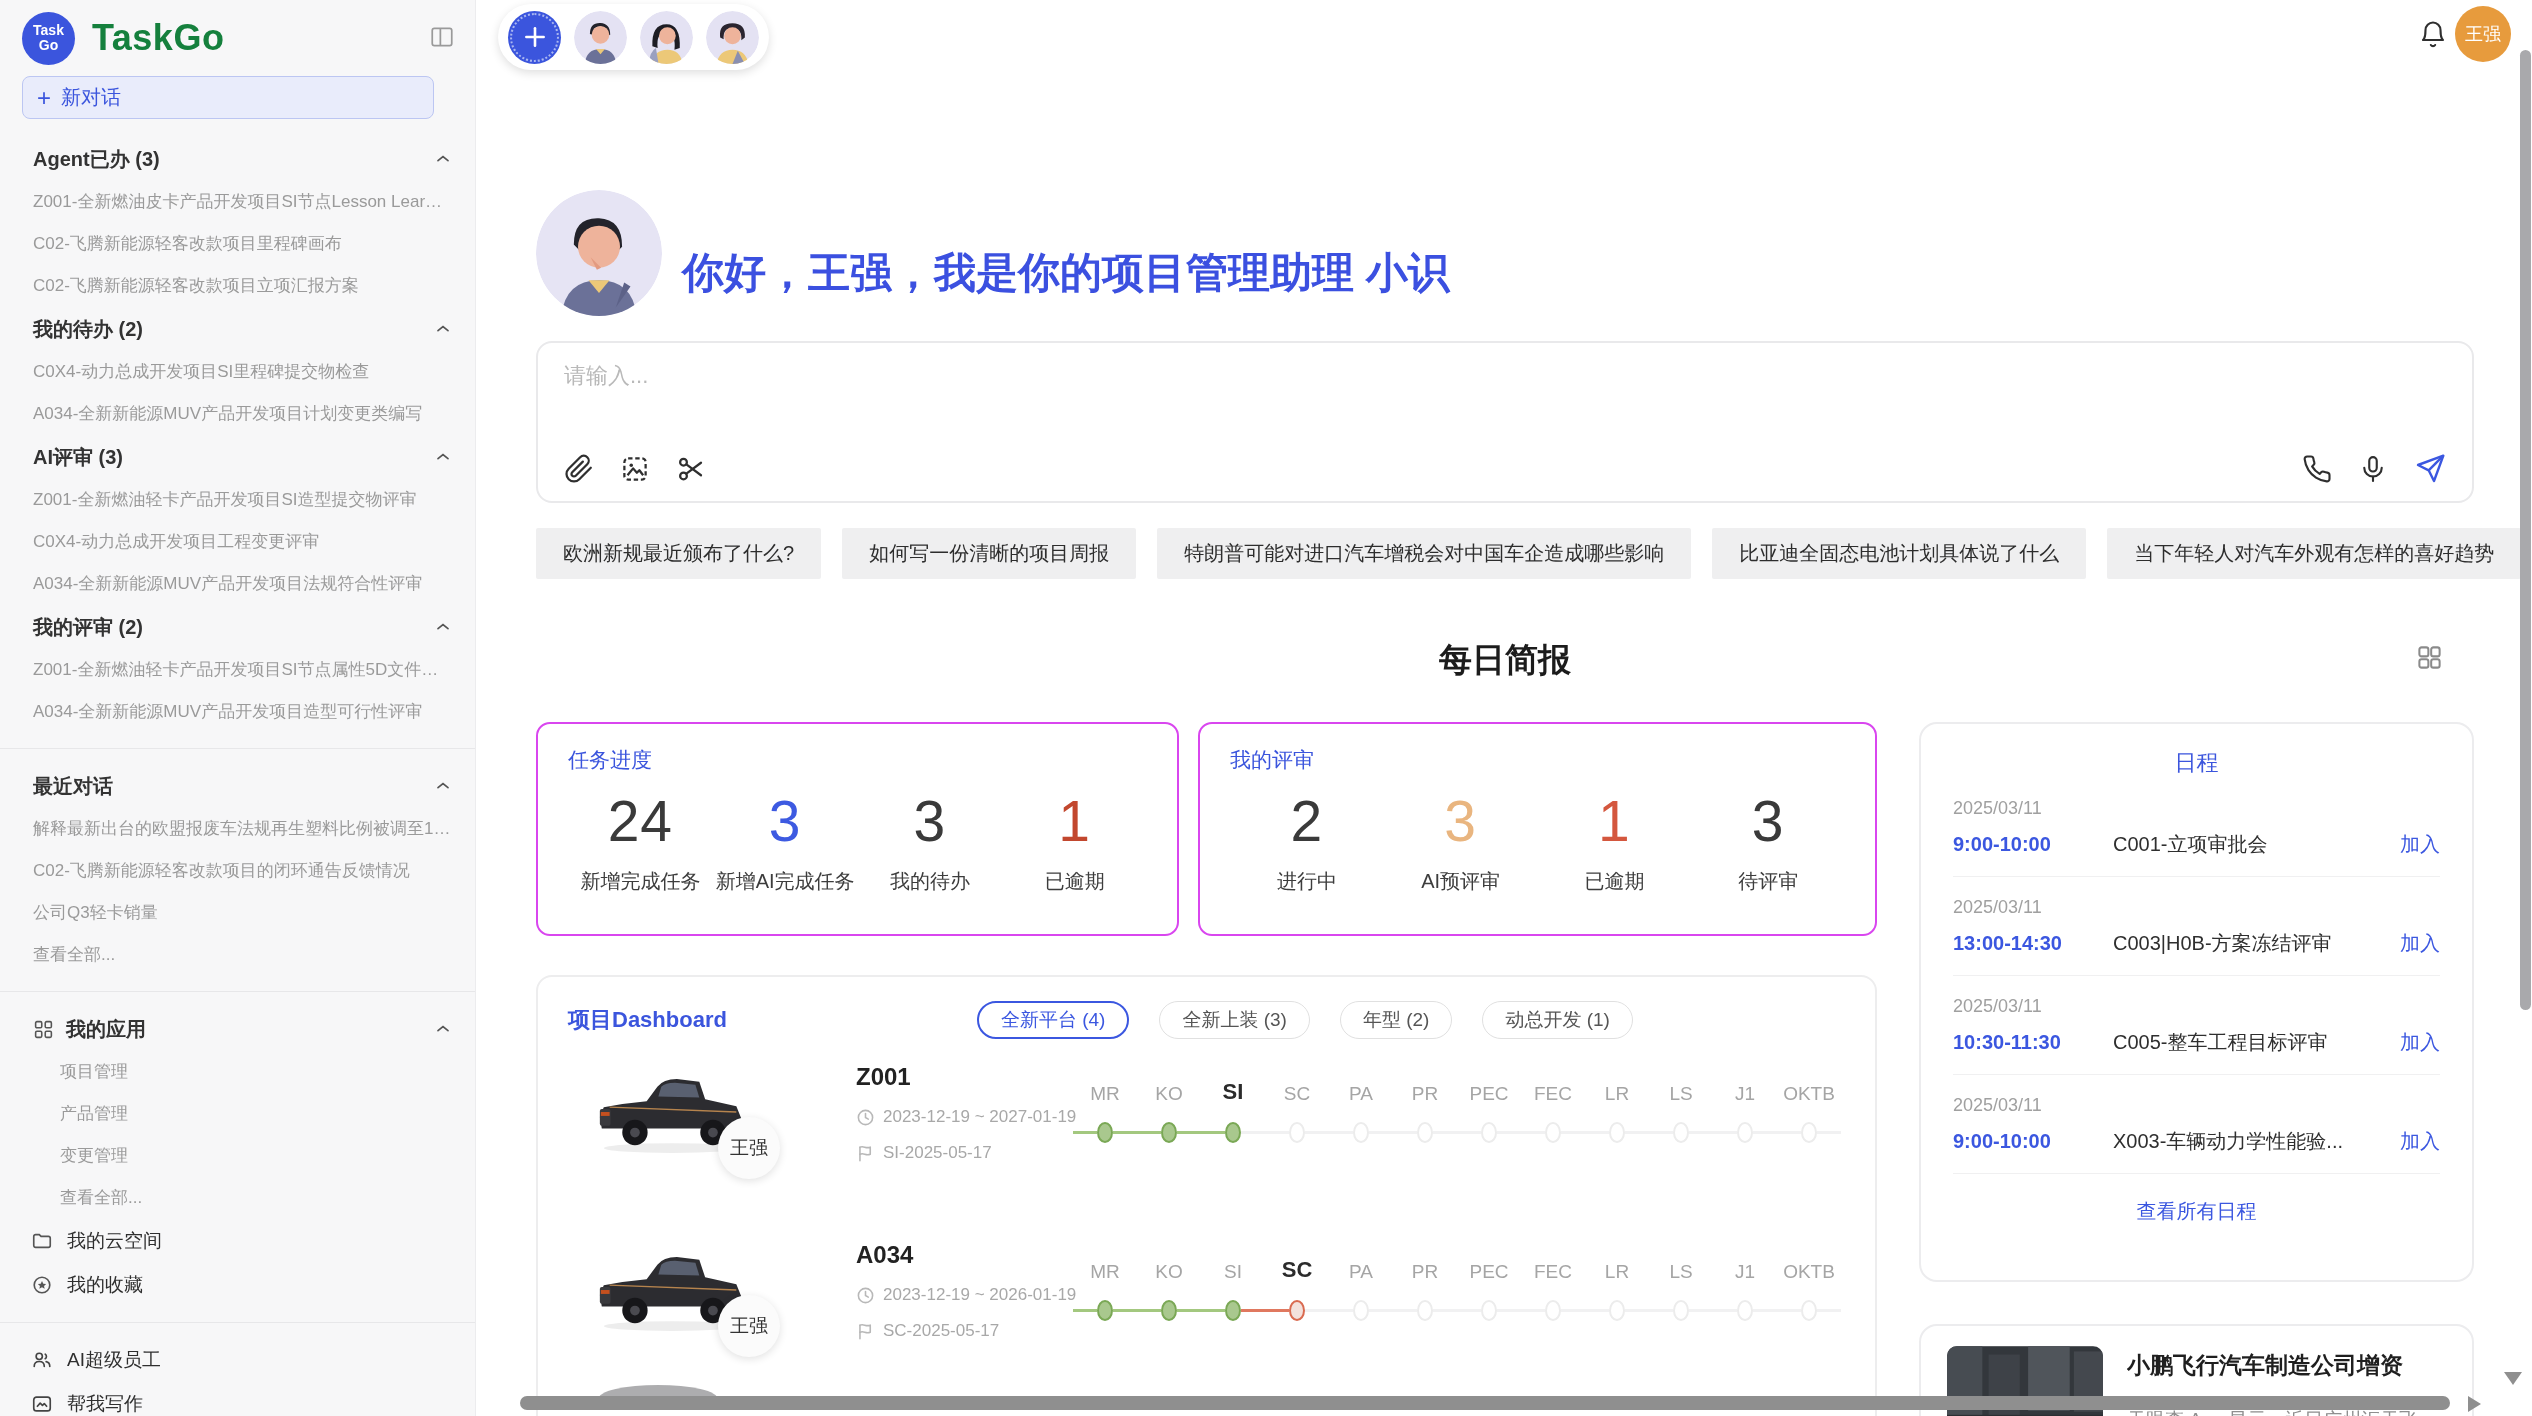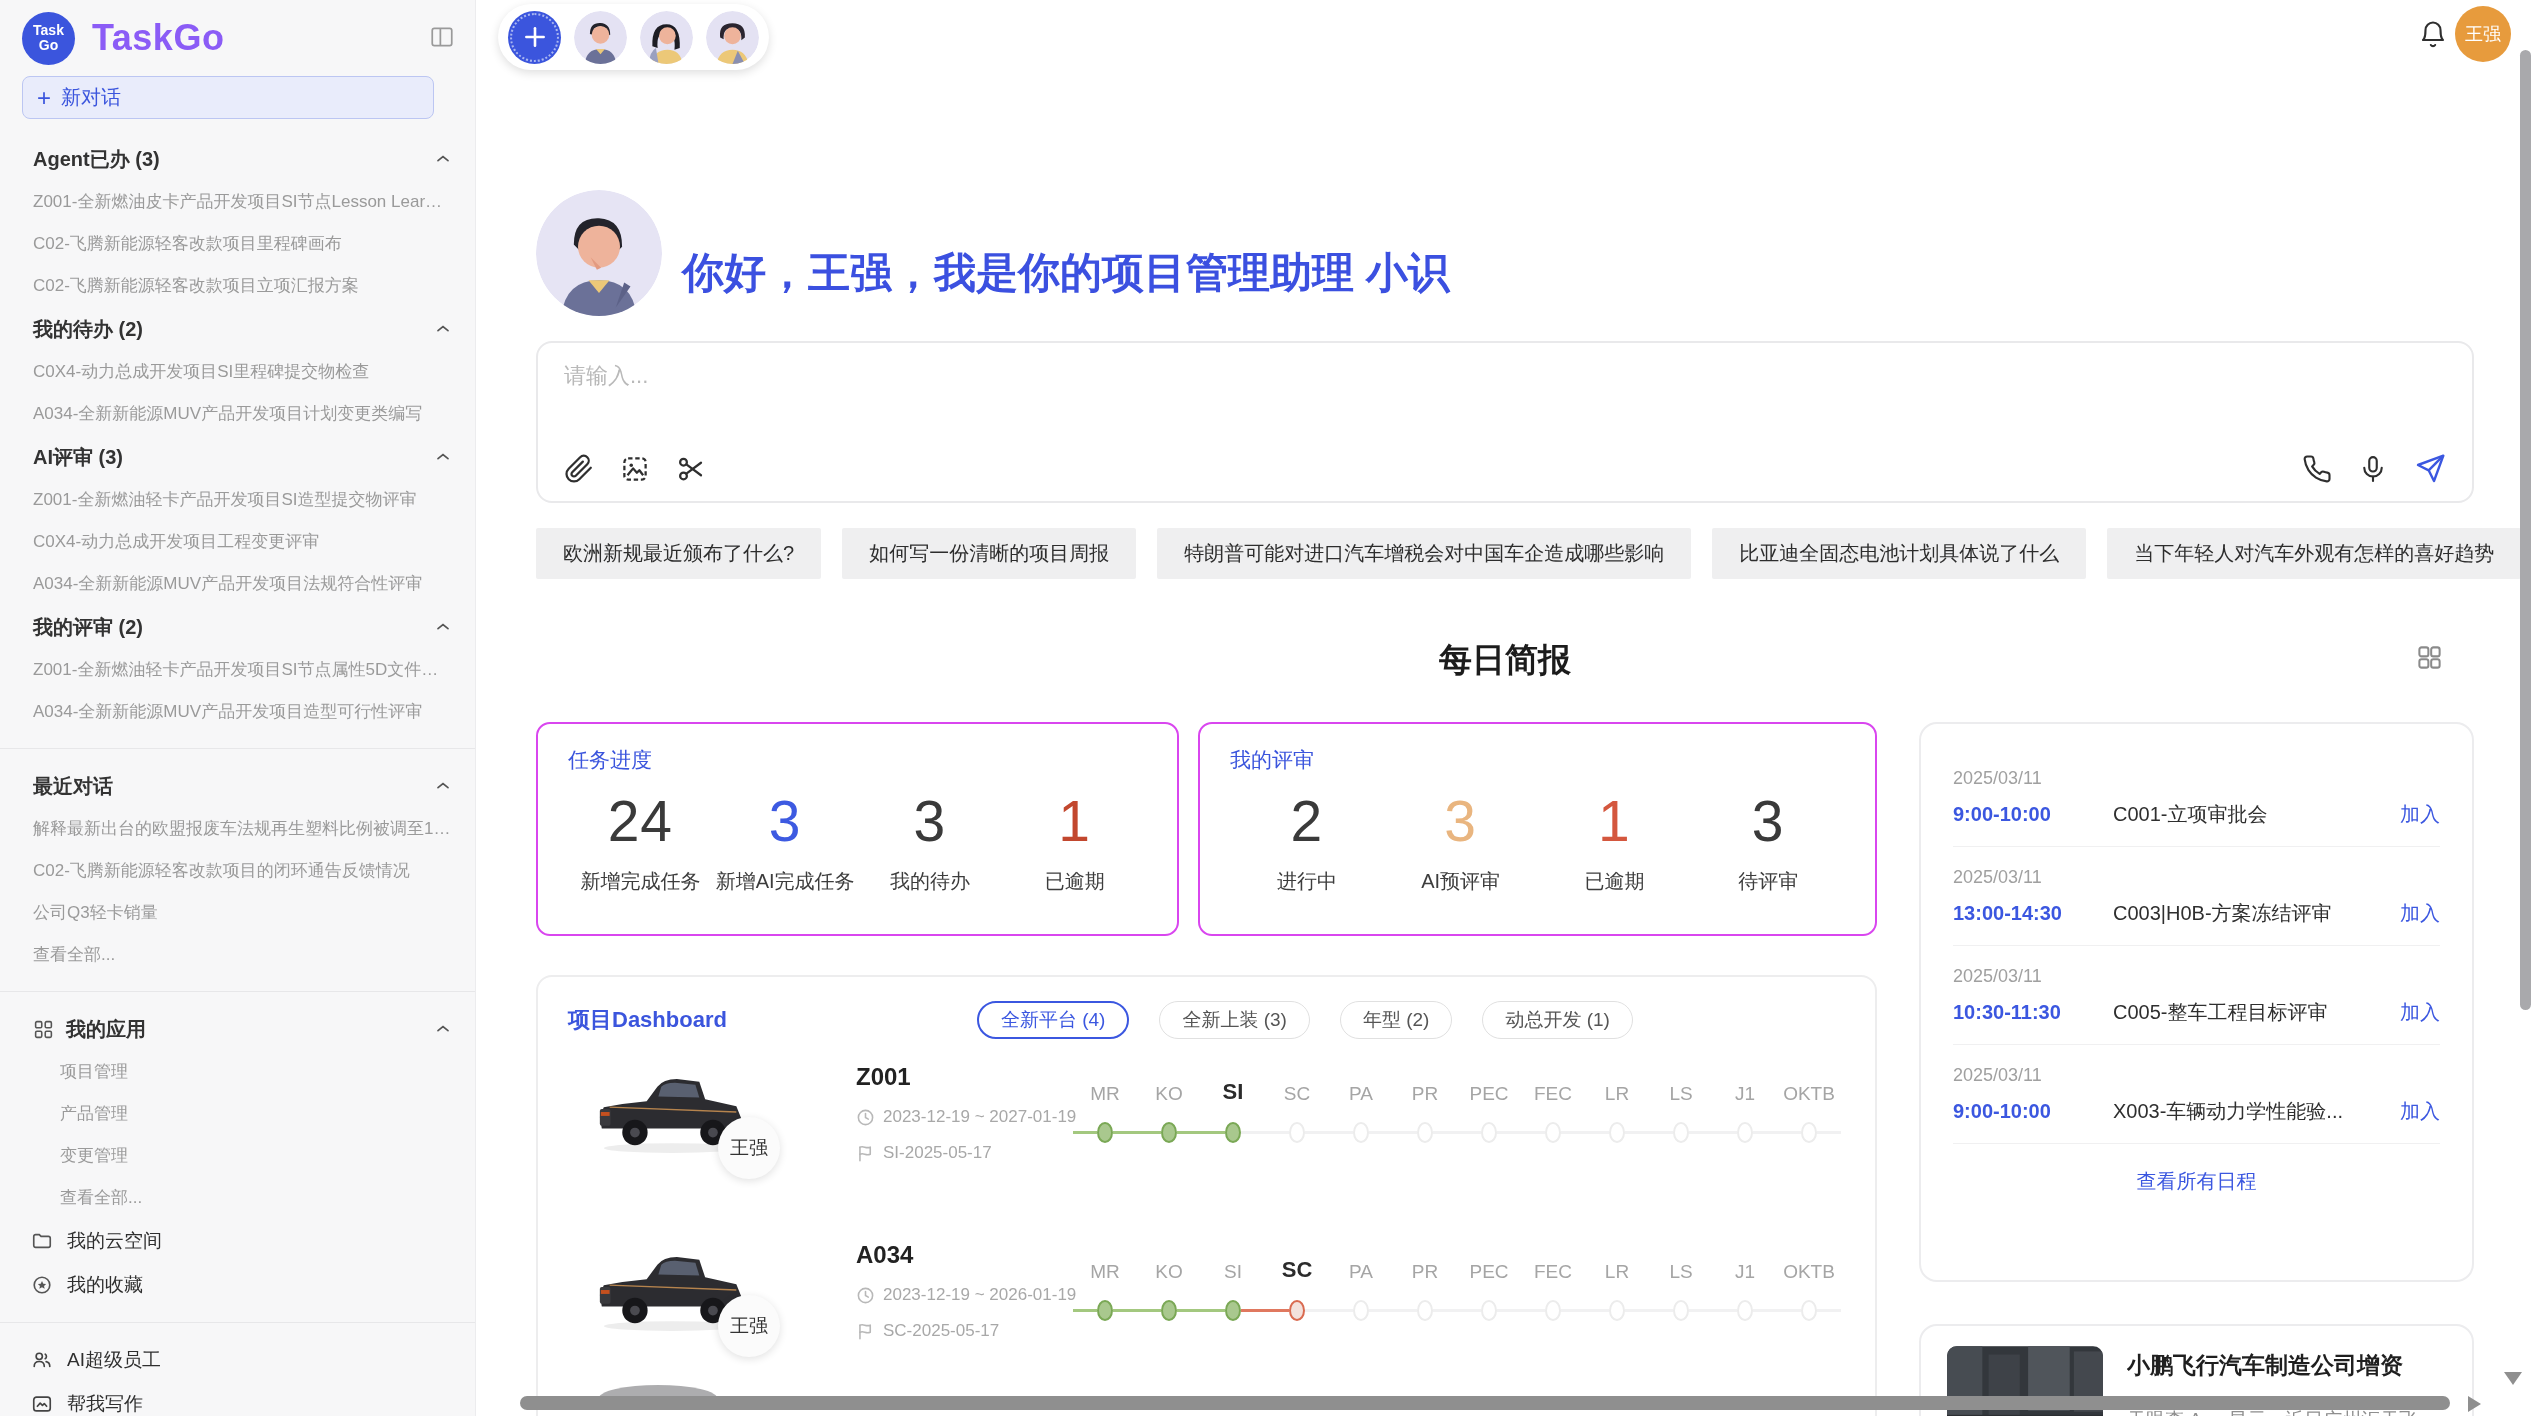--- a/index.html
+++ b/index.html
@@ -5,21 +5,21 @@
   * { margin:0; padding:0; box-sizing:border-box; }
   html,body { width:2532px; height:1416px; }
   body { font-family:"Liberation Sans","DejaVu Sans",sans-serif; background:#fff; }
   .screen { position:relative; width:2532px; height:1416px; overflow:hidden; background:#fff; }
   .trunc { white-space:nowrap; overflow:hidden; text-overflow:ellipsis; }
 
   
   .sidebar { position:absolute; left:0; top:0; width:476px; height:1416px; background:#f7f7f8; border-right:1px solid #ececee; }
   .sb-head { height:76px; display:flex; align-items:center; padding:0 22px; position:relative; }
   .logo { width:53px; height:53px; border-radius:50%; background:#3b55dd; color:#fff; display:flex; flex-direction:column; align-items:center; justify-content:center; font-size:14px; line-height:1.05; font-weight:600; }
-  .app-title { font-size:36px; font-weight:700; color:#8b5cf6; margin-left:17px; letter-spacing:.5px; }
+  .app-title { font-size:36px; font-weight:700; color:#15803d; margin-left:17px; letter-spacing:.5px; }
   .panel-toggle { position:absolute; right:20px; top:24px; cursor:pointer; }
   .new-chat { margin:0 22px; width:412px; height:43px; border-radius:8px; background:#e9ecfb; border:1px solid #bcc6f2; color:#3b55dd; font-size:20px; display:flex; align-items:center; padding:0 14px; gap:10px; cursor:pointer; }
   .new-chat .plus { font-size:24px; line-height:1; }
   .sb-body { padding-top:18px; }
   .sb-sec-head { height:44px; display:flex; align-items:center; padding:0 20px 0 33px; font-size:20px; font-weight:700; color:#333; position:relative; }
   .sb-sec-head .chev { position:absolute; right:22px; top:12px; }
   .sb-item { height:42px; line-height:42px; padding:0 24px 0 33px; font-size:17px; color:#9a9a9a; cursor:pointer; }
   .sb-sub { padding-left:60px; }
   .sb-div { height:1px; background:#e7e7e9; margin:15px 0; }
   .sb-row { height:44px; display:flex; align-items:center; gap:14px; padding:0 20px 0 31px; font-size:19px; color:#2f2f2f; cursor:pointer; }
@@ -413,20 +413,21 @@
         <div class="stat-lab">已逾期</div>
       </div>
       <div class="stat-col">
         <div class="stat-val" style="color: rgb(58, 58, 58);">3</div>
         <div class="stat-lab">待评审</div>
       </div>
     </div>
   </div>
 
   <div class="schedule">
+    <div class="s-title">日程</div>
     <div class="sch-item">
       <div class="sch-date">2025/03/11</div>
       <div class="sch-row">
         <span class="sch-time">9:00-10:00</span>
         <span class="sch-name trunc">C001-立项审批会</span>
         <span class="sch-join">加入</span>
       </div>
     </div>
     <div class="sch-item">
       <div class="sch-date">2025/03/11</div>

